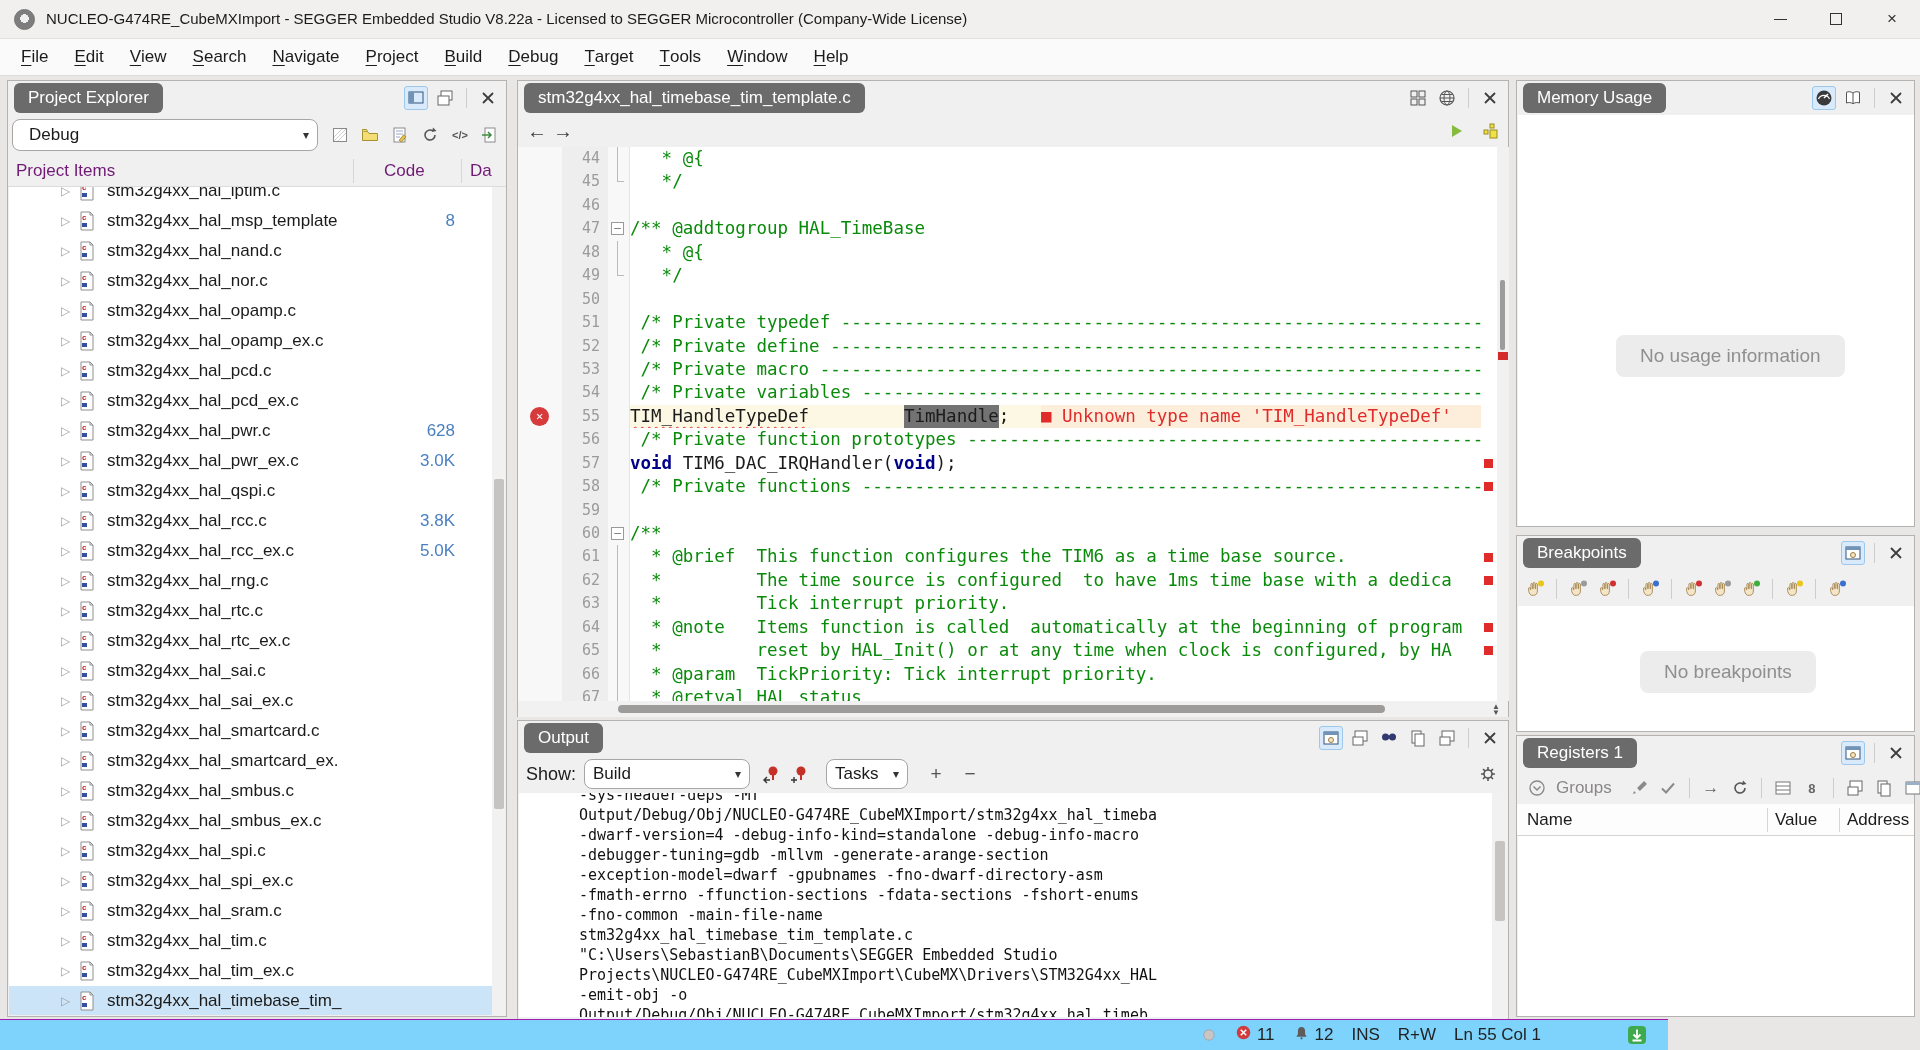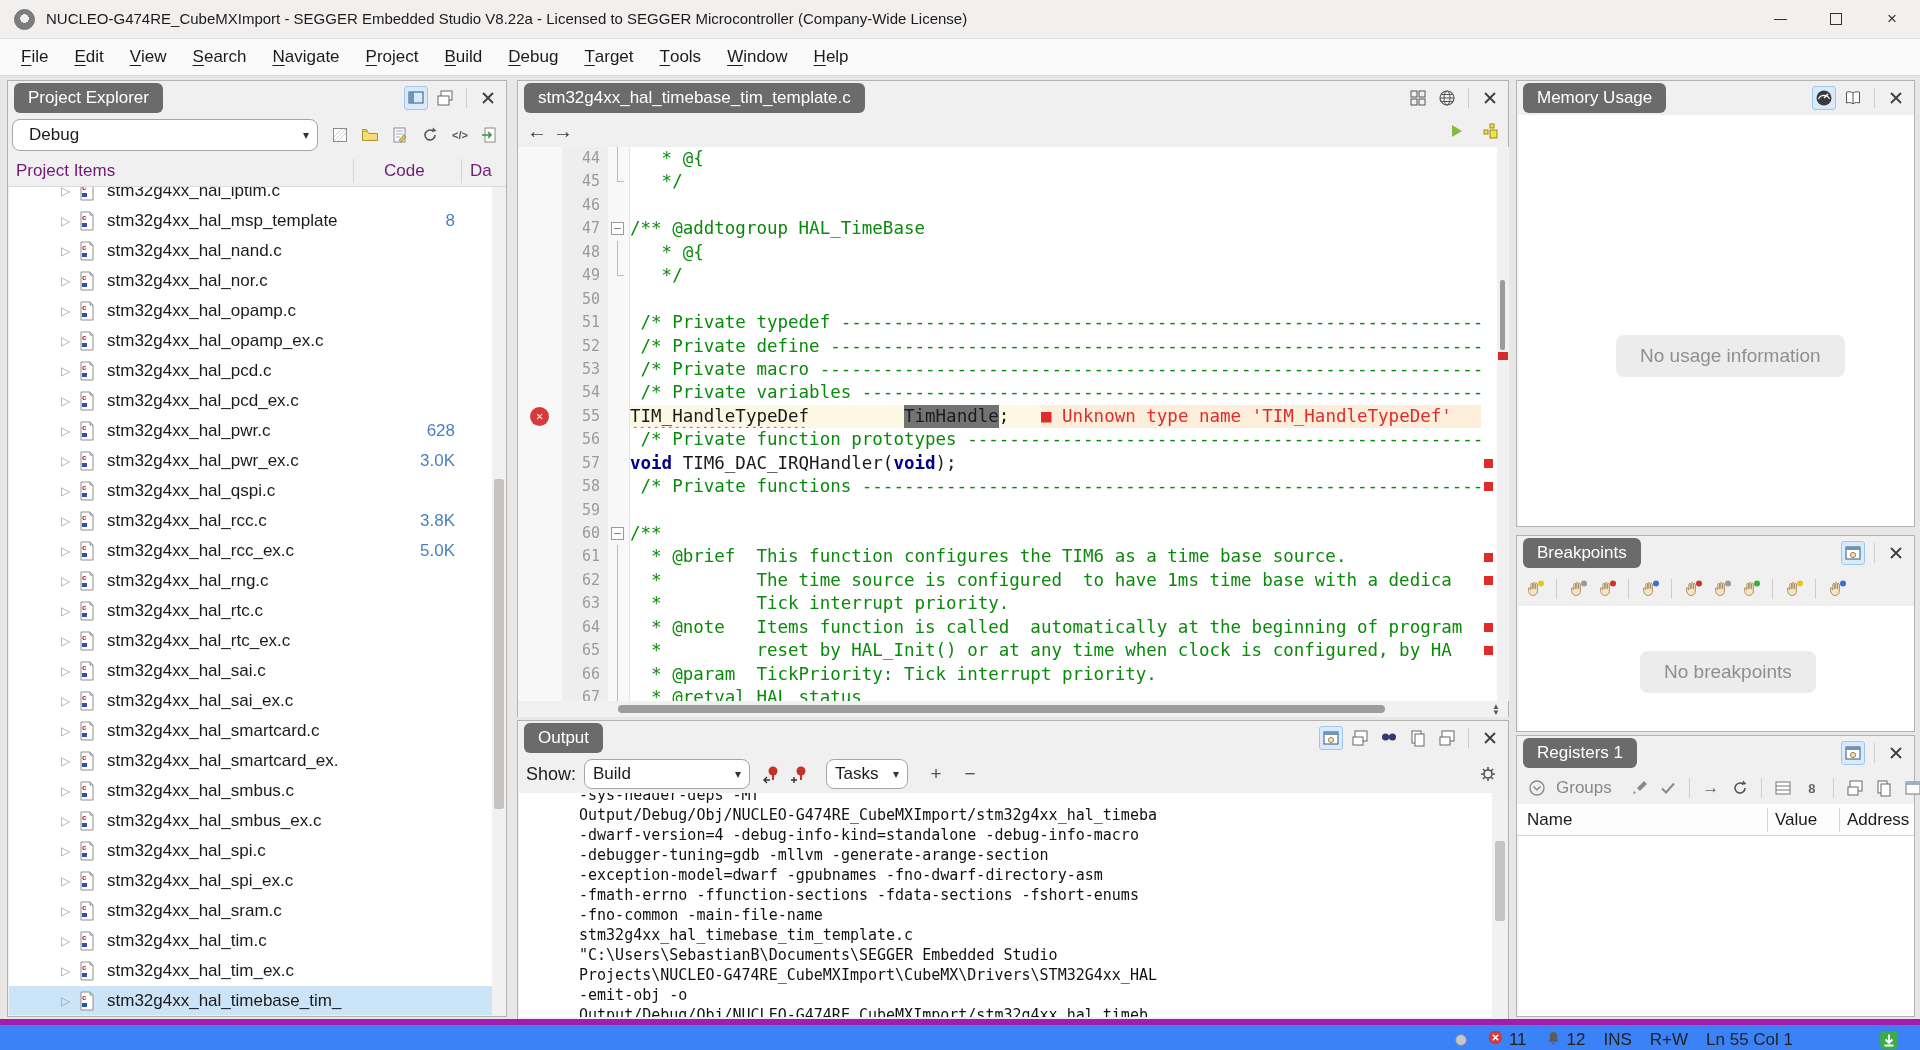--- a/index.html
+++ b/index.html
@@ -125,21 +125,21 @@
   #reg-groups-label { color:#8a8787; font-size:17px; margin:0 10px 0 2px; }
   #reg-colhdr { position:absolute; left:0; top:68px; width:100%; height:32px; font-size:17px; border-bottom:1px solid #d5d2d2; background:#fdfdfd; }
   #reg-colhdr .n { position:absolute; left:10px; top:6px; }
   #reg-colhdr .v { position:absolute; left:258px; top:6px; }
   #reg-colhdr .a { position:absolute; left:330px; top:6px; }
   #reg-colhdr .l1 { position:absolute; left:250px; top:4px; width:1px; height:24px; background:#d8d5d5; }
   #reg-colhdr .l2 { position:absolute; left:322px; top:4px; width:1px; height:24px; background:#d8d5d5; }
   #reg-body { left:1px; top:100px; width:396px; height:180px; }
 
   
-  #statusbar { position:absolute; left:0; top:1019px; width:1920px; height:31px; background:#3b82f6; border-top:6px solid #a21caf;
+  #statusbar { position:absolute; left:0; top:1019px; width:1668px; height:31px; background:#7dd3fc; border-top:1px solid #a21caf;
                font-size:17px; color:#222; }
   #status-right { position:absolute; right:127px; top:0; height:30px; display:flex; align-items:center; gap:18px; }
   .status-item { display:flex; align-items:center; gap:5px; }
   #status-updates { position:absolute; right:21px; top:5px; }
 </style>
 </head>
 <body>
 
 <div id="titlebar">
   <div id="app-logo"></div>

